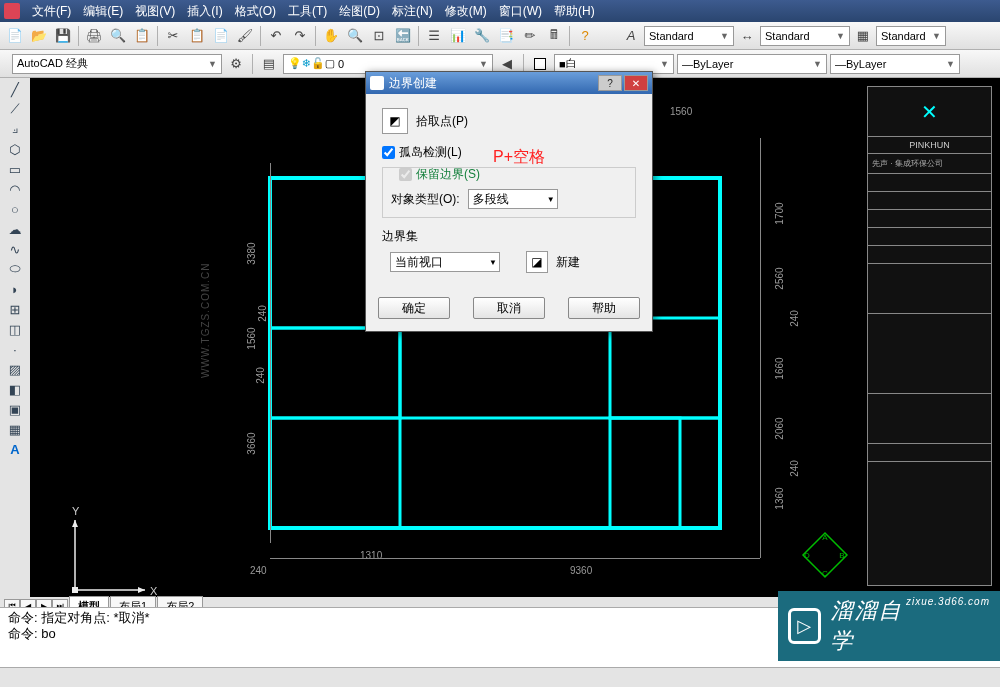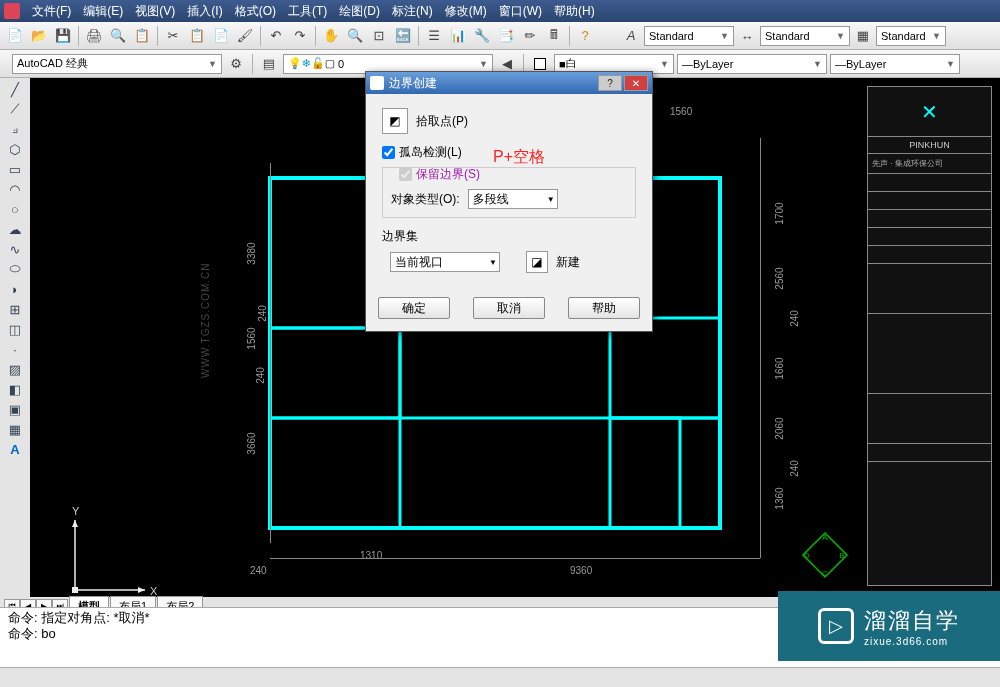--- a/index.html
+++ b/index.html
@@ -70,21 +70,21 @@
 .tabs .tab { padding: 2px 8px; border: 1px solid #999; background: #f8f8f8; margin-left: 1px; }
 .tabs .tab.active { background: #fff; font-weight: bold; }
 
 
 .cmdarea { position: absolute; bottom: 20px; left: 0; right: 0; height: 60px; background: #fff; border-top: 1px solid #aaa; padding: 2px 8px; font-size: 13px; font-family: SimSun, monospace; line-height: 16px; }
 .statusbar { position: absolute; bottom: 0; left: 0; right: 0; height: 20px; background: #e4e4e4; border-top: 1px solid #aaa; display: flex; align-items: center; font-size: 10px; padding: 0 6px; gap: 8px; }
 
 
 .badge { position: absolute; right: 0; bottom: 26px; width: 222px; height: 70px; background: #1b6b7e; display: flex; align-items: center; justify-content: center; color: #fff; gap: 10px; padding: 0 10px; }
 .badge .play { width: 36px; height: 36px; border: 3px solid #fff; border-radius: 6px; display: flex; align-items: center; justify-content: center; font-size: 18px; }
-.badge .txt { display: flex; flex-direction: column; }
+.badge .txt { display: flex; flex-direction: row; font-style: italic; }
 .badge .txt .big { font-size: 22px; letter-spacing: 2px; }
 .badge .txt .small { font-size: 10px; letter-spacing: 1px; }
 
 
 .compass { position: absolute; right: 150px; bottom: 35px; }
 
 
 .wm { position: absolute; left: 170px; top: 300px; transform: rotate(-90deg); transform-origin: left top; color: #444; font-size: 10px; letter-spacing: 1px; }
 </style>
 </head>
@@ -282,21 +282,21 @@
       <div class="dlg-icon-btn">◩</div>
       <span class="dlg-link">拾取点(P)</span>
     </div>
     <div class="dlg-check">
       <input type="checkbox" checked="" style="">
       <span>孤岛检测(L)</span>
     </div>
     <div class="fieldset" style="padding-top:4px">
       <div class="dlg-check" style="margin-left:8px;margin-top:-6px">
         <input type="checkbox" checked="" disabled="" style="">
-        <span style="color:#a21caf">保留边界(S)</span>
+        <span style="color:#15803d">保留边界(S)</span>
       </div>
       <div class="dlg-row" style="margin:4px 0 0">
         <span>对象类型(O):</span>
         <div class="dlg-combo">
             <span>多段线</span>
             <span class="arrow">▼</span>
           </div>
       </div>
     </div>
     <span class="fieldset-label">边界集</span>

